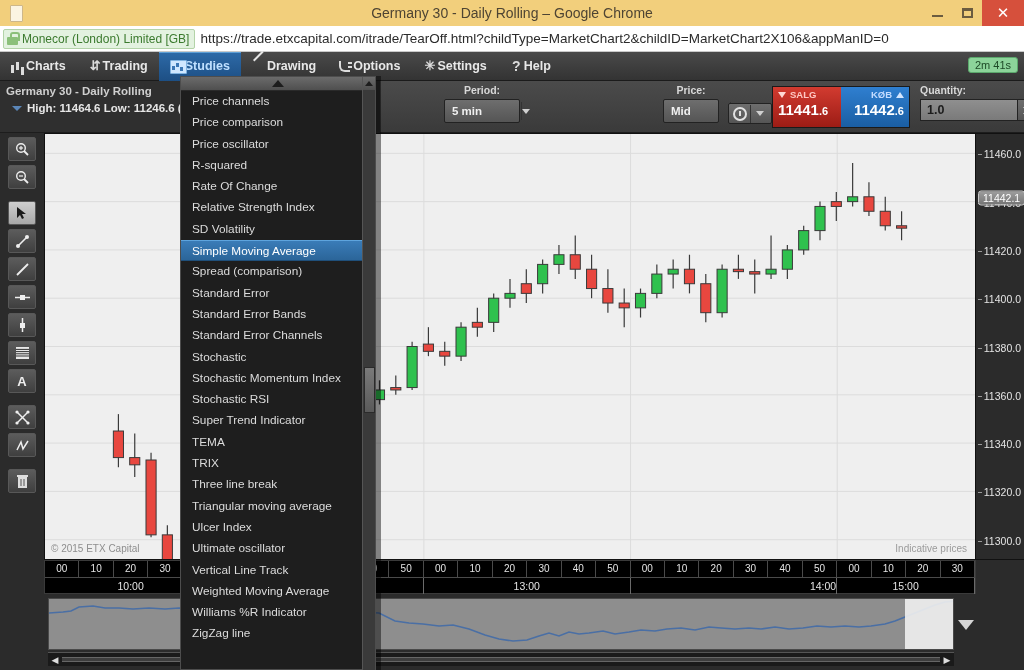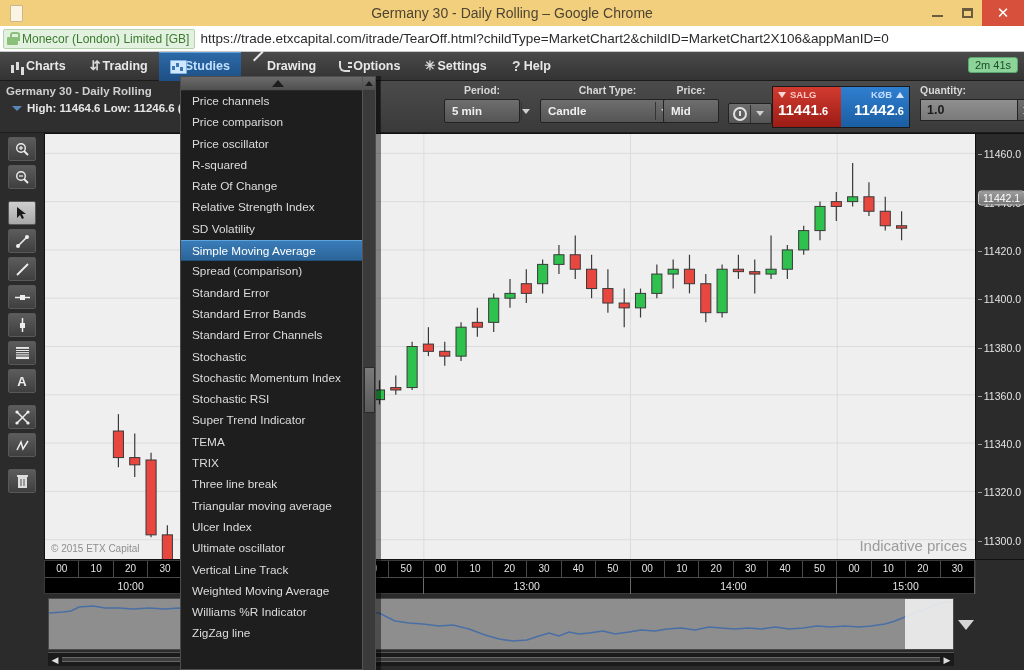--- a/index.html
+++ b/index.html
@@ -125,21 +125,21 @@
   .chartwrap { position:absolute; left:44px; top:133px; width:932px; height:427px;
     background:#efefef; border:1px solid #111; }
   .plot { position:absolute; inset:0; overflow:hidden; }
   .axisY { position:absolute; left:976px; top:133px; width:48px; height:427px; background:#2b2b2b;
     border-top:1px solid #111; border-bottom:1px solid #111; }
   .ytick { position:absolute; right:3px; font-size:10.5px; color:#e4e4e4; transform:translateY(-50%); white-space:nowrap; }
   .ytick:before { content:""; position:absolute; left:-6px; top:50%; width:4px; height:1px; background:#9a9a9a; }
   .ymarker { position:absolute; left:2px; height:15px; background:linear-gradient(#9d9d9d,#757575);
     border:1px solid #c9c9c9; border-radius:3px; display:flex; align-items:center; padding:0 4px;
     font-size:10.5px; color:#fff; transform:translateY(-50%); }
-  .watermark { position:absolute; right:8px; bottom:5px; font-size:15px; color:#9b9b9b; }
+  .watermark { position:absolute; right:8px; bottom:5px; font-size:10px; color:#9b9b9b; }
   .copyright { position:absolute; left:6px; bottom:5px; font-size:10px; color:#8e8e8e; }
 
   
   .axisX { position:absolute; left:44px; top:560px; width:932px; height:34px; background:#000;
     border:1px solid #3a3a3a; }
   .xrow1 { position:absolute; left:0; top:0; width:100%; height:17px; border-bottom:1px solid #4a4a4a; }
   .xrow2 { position:absolute; left:0; top:17px; width:100%; height:16px; }
   .xcell { position:absolute; top:0; height:16px; font-size:10px; color:#e4e4e4; text-align:center;
     line-height:16px; border-right:1px solid #4a4a4a; }
   .xhour { position:absolute; top:0; height:16px; font-size:10.5px; color:#e4e4e4; text-align:center;
@@ -245,29 +245,20 @@
       <span class="info-caret"></span>
       <span class="info-hl">High: 11464.6 Low: 11246.6 (+1.</span>
     </div>
   </div>
 
   <div class="charttool">
     <div class="ct-group" style="left:64px;">
       <span class="ct-label">Period:</span>
       <div class="ct-select" style="width:76px;">
         <span class="ct-val">5 min</span>
-        <span class="ct-arrow">
-            <i></i>
-          </span>
-      </div>
-    </div>
-    <div class="ct-group" style="left:160px;">
-      <span class="ct-label">Chart Type:</span>
-      <div class="ct-select" style="width:135px;">
-        <span class="ct-val">Candle</span>
         <span class="ct-arrow">
             <i></i>
           </span>
       </div>
     </div>
     <div class="ct-group" style="left:283px;">
       <span class="ct-label">Price:</span>
       <div class="ct-select" style="width:56px;">
         <span class="ct-val">Mid</span>
         <span class="ct-arrow">
@@ -662,21 +653,21 @@
         <div class="xcell" style="left: 757.778px; width: 34.4444px;">50</div>
         <div class="xcell" style="left: 792.222px; width: 34.4444px;">00</div>
         <div class="xcell" style="left: 826.667px; width: 34.4444px;">10</div>
         <div class="xcell" style="left: 861.111px; width: 34.4444px;">20</div>
         <div class="xcell" style="left: 895.556px; width: 34.4444px;">30</div>
       </div>
     <div class="xrow2" id="xrow2">
         <div class="xhour" style="left: 0px; width: 172.222px;">10:00</div>
         <div class="xhour" style="left: 172.222px; width: 206.667px;">12:00</div>
         <div class="xhour" style="left: 378.889px; width: 206.667px;">13:00</div>
-        <div class="xhour" style="left: 585.556px; width: 206.667px;">14:00</div>
+        <div class="xhour" style="left: 585.556px; width: 206.667px; text-align: right;">14:00</div>
         <div class="xhour" style="left: 792.222px; width: 137.778px;">15:00</div>
       </div>
   </div>
 
   <div class="navi">
     <div class="navi-chart">
       <svg width="906" height="52" viewBox="0 0 906 52" preserveAspectRatio="none">
         <polyline fill="none" stroke="#4a6fa5" stroke-width="1.6" points="0,14 14,13 22,12 30,8 44,7 56,9 70,9 84,10 100,9 116,10 130,9 150,10 168,11 182,10 196,10 210,11 230,12 250,11 266,12 280,12 296,11 310,13 330,14 346,22 360,24 374,25 390,27 404,26 420,30 436,36 450,40 464,42 478,41 490,37 500,34 510,37 520,33 530,35 540,34 554,32 566,35 580,33 592,31 606,32 618,30 632,29 646,31 660,28 672,29 686,30 700,29 712,30 726,28 740,30 754,29 768,27 782,28 796,27 810,28 822,27 836,25 846,22 856,18 866,14 876,10 886,6 896,3 906,2"></polyline>
       </svg>
       <div class="navi-sel" style="right:0; width:48px;"></div>

